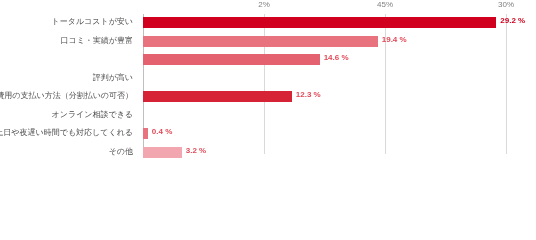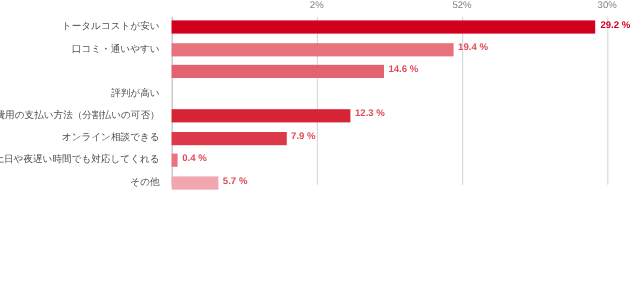--- a/index.html
+++ b/index.html
@@ -87,26 +87,26 @@
     font-family:"DejaVu Sans","Liberation Sans",sans-serif;
   }
 </style>
 </head>
 <body>
 
 <div id="chart">
 
   <div class="ticks">
       <div class="tick" style="left: 121px;">2%</div>
-      <div class="tick" style="left: 242px;">52%</div>
+      <div class="tick" style="left: 242px;">45%</div>
       <div class="tick" style="left: 363px;">30%</div>
     </div>
   <div class="label-col">
       <div class="cat" style="top: 2px;">トータルコストが安い</div>
-      <div class="cat" style="top: 20.5px;">口コミ・通いやすい</div>
+      <div class="cat" style="top: 20.5px;">口コミ・実績が豊富</div>
       <div class="cat" style="top: 57.5px;">評判が高い</div>
       <div class="cat" style="top: 76px;">費用の支払い方法（分割払いの可否）</div>
       <div class="cat" style="top: 94.5px;">オンライン相談できる</div>
       <div class="cat" style="top: 113px;">土日や夜遅い時間でも対応してくれる</div>
       <div class="cat" style="top: 131.5px;">その他</div>
     </div>
   <div class="plot">
     <div class="axis-base"></div>
   <div class="grid" style="left: 121px;"></div>
       <div class="grid" style="left: 242px;"></div>
@@ -120,27 +120,23 @@
         <div class="val" style="left: 238.74px;">19.4 %</div>
       </div>
       <div class="row" style="top: 37px; width: 363px;">
         <div class="bar" style="width: 176.66px; background: rgb(228, 98, 111);"></div>
         <div class="val" style="left: 180.66px;">14.6 %</div>
       </div>
       <div class="row" style="top: 74px; width: 363px;">
         <div class="bar" style="width: 148.83px; background: rgb(214, 36, 54);"></div>
         <div class="val" style="left: 152.83px;">12.3 %</div>
       </div>
-      <div class="row" style="top: 92.5px; width: 363px;">
-        <div class="bar" style="width: 95.59px; background: rgb(220, 58, 74);"></div>
-        <div class="val" style="left: 99.59px;">7.9 %</div>
-      </div>
       <div class="row" style="top: 111px; width: 363px;">
         <div class="bar" style="width: 4.84px; background: rgb(232, 115, 127);"></div>
         <div class="val" style="left: 8.84px;">0.4 %</div>
       </div>
       <div class="row" style="top: 129.5px; width: 363px;">
         <div class="bar" style="width: 38.72px; background: rgb(242, 167, 176);"></div>
-        <div class="val" style="left: 42.72px;">5.7 %</div>
+        <div class="val" style="left: 42.72px;">3.2 %</div>
       </div>
     </div>
 
 </div>
 
 </body></html>

